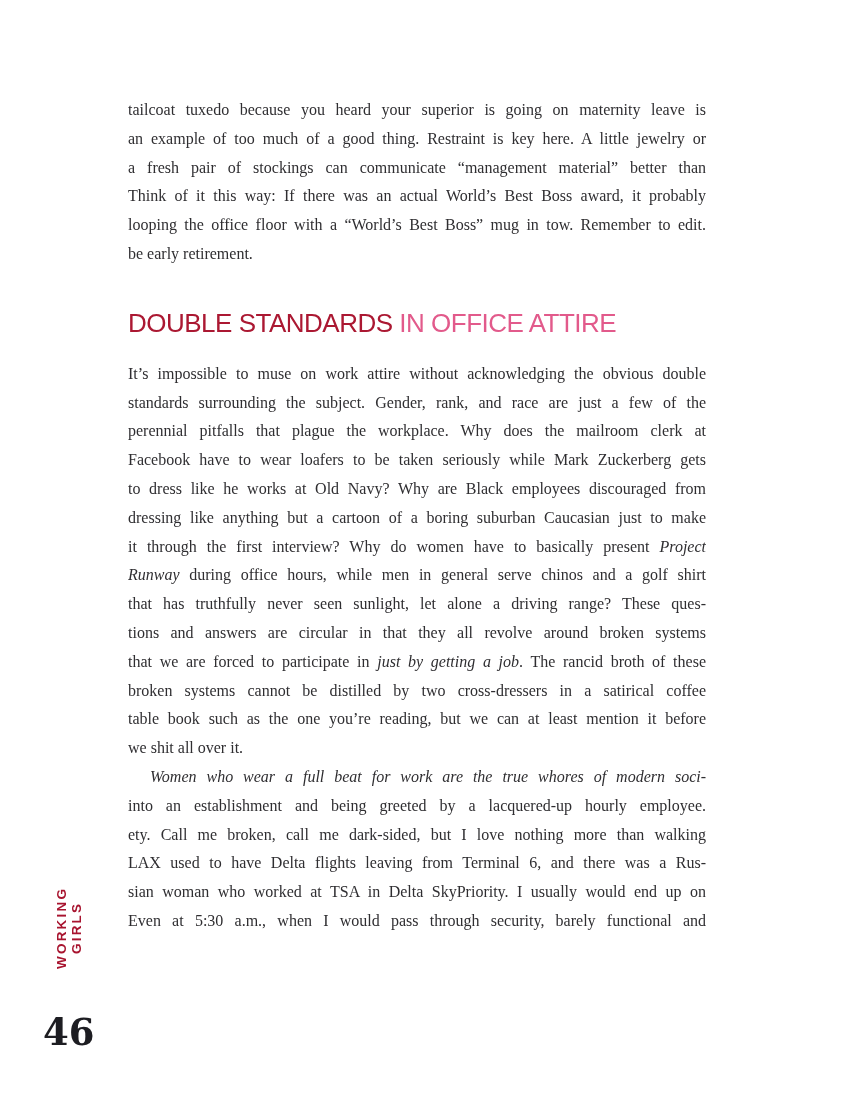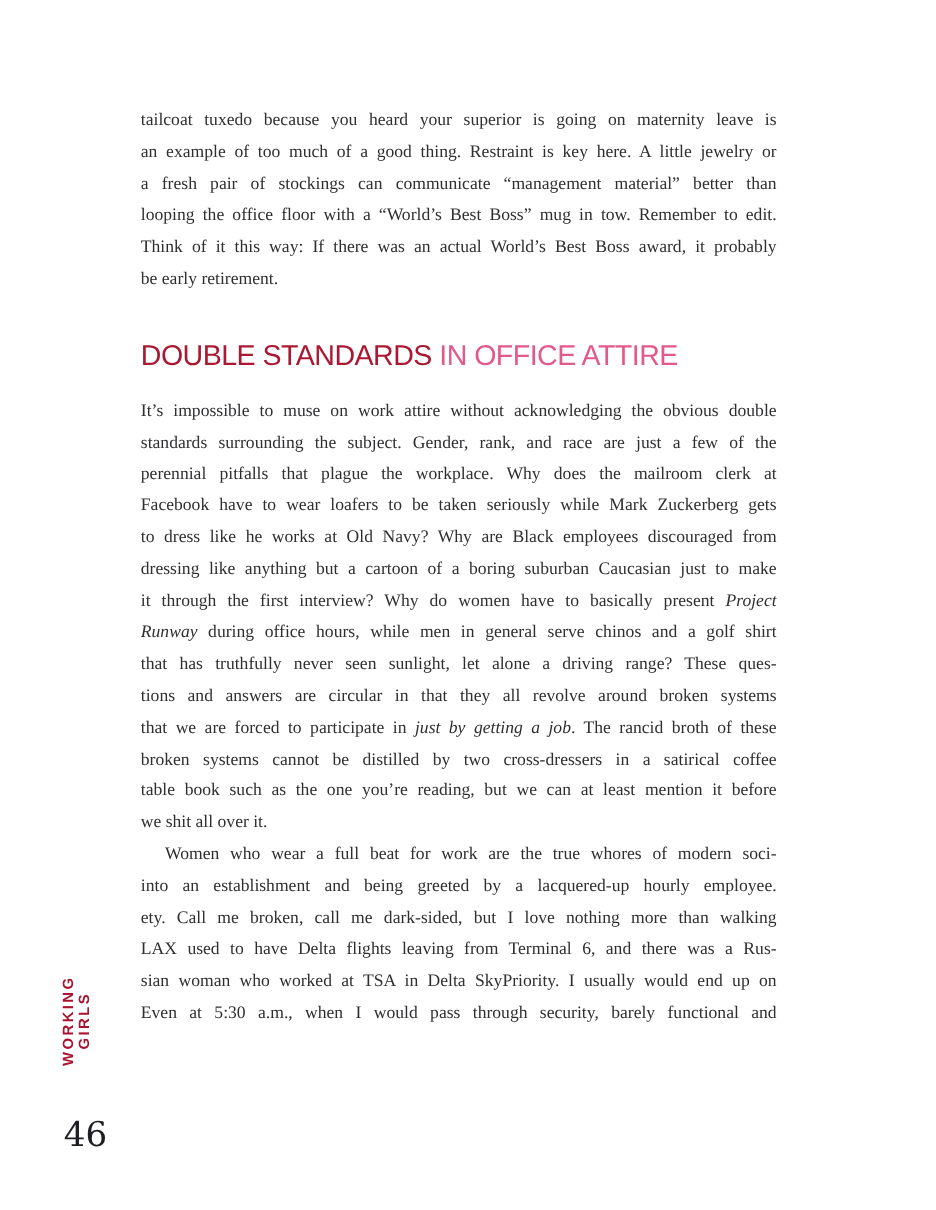--- a/index.html
+++ b/index.html
@@ -64,42 +64,42 @@
     transform: rotate(180deg);
     font-family: "Liberation Sans", sans-serif;
     font-weight: bold;
     font-size: 13.5px;
     letter-spacing: 2.2px;
     color: var(--sidebar, #a8142f);
     text-align: center;
   }
   .page-number {
     position: absolute;
-    left: 58px;
+    left: 43px;
     top: 1012px;
     font-family: "DejaVu Serif", serif;
-    font-weight: normal;
-    font-size: 31px;
+    font-weight: bold;
+    font-size: 37px;
     line-height: 40px;
     color: var(--page_number, #1d1d22);
   }
 </style>
 </head>
 <body>
 
 <div class="book-page">
 
   <main class="text-column">
     <div id="body-before">
         <div class="para">
           <div class="line"><span>tailcoat tuxedo because you heard your superior is going on maternity leave is</span></div>
           <div class="line"><span>an example of too much of a good thing. Restraint is key here. A little jewelry or</span></div>
           <div class="line"><span>a fresh pair of stockings can communicate “management material” better than</span></div>
+          <div class="line"><span>Think of it this way: If there was an actual World’s Best Boss award, it probably</span></div>
           <div class="line"><span>looping the office floor with a “World’s Best Boss” mug in tow. Remember to edit.</span></div>
-          <div class="line"><span>Think of it this way: If there was an actual World’s Best Boss award, it probably</span></div>
           <div class="line final"><span>be early retirement.</span></div>
         </div>
       </div>
     <h2 class="section-heading"><span class="heading-primary">DOUBLE STANDARDS</span><span class="heading-secondary"> IN OFFICE ATTIRE</span></h2>
     <div id="body-after">
         <div class="para">
           <div class="line"><span>It’s impossible to muse on work attire without acknowledging the obvious double</span></div>
           <div class="line"><span>standards surrounding the subject. Gender, rank, and race are just a few of the</span></div>
           <div class="line"><span>perennial pitfalls that plague the workplace. Why does the mailroom clerk at</span></div>
           <div class="line"><span>Facebook have to wear loafers to be taken seriously while Mark Zuckerberg gets</span></div>
@@ -108,21 +108,21 @@
           <div class="line"><span>it through the first interview? Why do women have to basically present </span><i>Project</i></div>
           <div class="line"><i>Runway</i><span> during office hours, while men in general serve chinos and a golf shirt</span></div>
           <div class="line"><span>that has truthfully never seen sunlight, let alone a driving range? These ques-</span></div>
           <div class="line"><span>tions and answers are circular in that they all revolve around broken systems</span></div>
           <div class="line"><span>that we are forced to participate in </span><i>just by getting a job</i><span>. The rancid broth of these</span></div>
           <div class="line"><span>broken systems cannot be distilled by two cross-dressers in a satirical coffee</span></div>
           <div class="line"><span>table book such as the one you’re reading, but we can at least mention it before</span></div>
           <div class="line final"><span>we shit all over it.</span></div>
         </div>
         <div class="para">
-          <div class="line" style="text-indent: 22px;"><span>Women who wear a full beat for work are the true whores of modern soci-</span></div>
+          <div class="line" style="text-indent: 22px; font-style: italic;"><span>Women who wear a full beat for work are the true whores of modern soci-</span></div>
           <div class="line"><span>into an establishment and being greeted by a lacquered-up hourly employee.</span></div>
           <div class="line"><span>ety. Call me broken, call me dark-sided, but I love nothing more than walking</span></div>
           <div class="line"><span>LAX used to have Delta flights leaving from Terminal 6, and there was a Rus-</span></div>
           <div class="line"><span>sian woman who worked at TSA in Delta SkyPriority. I usually would end up on</span></div>
           <div class="line"><span>Even at 5:30 a.m., when I would pass through security, barely functional and</span></div>
         </div>
       </div>
   </main>
 
   <div class="sidebar-label">WORKING GIRLS</div>

